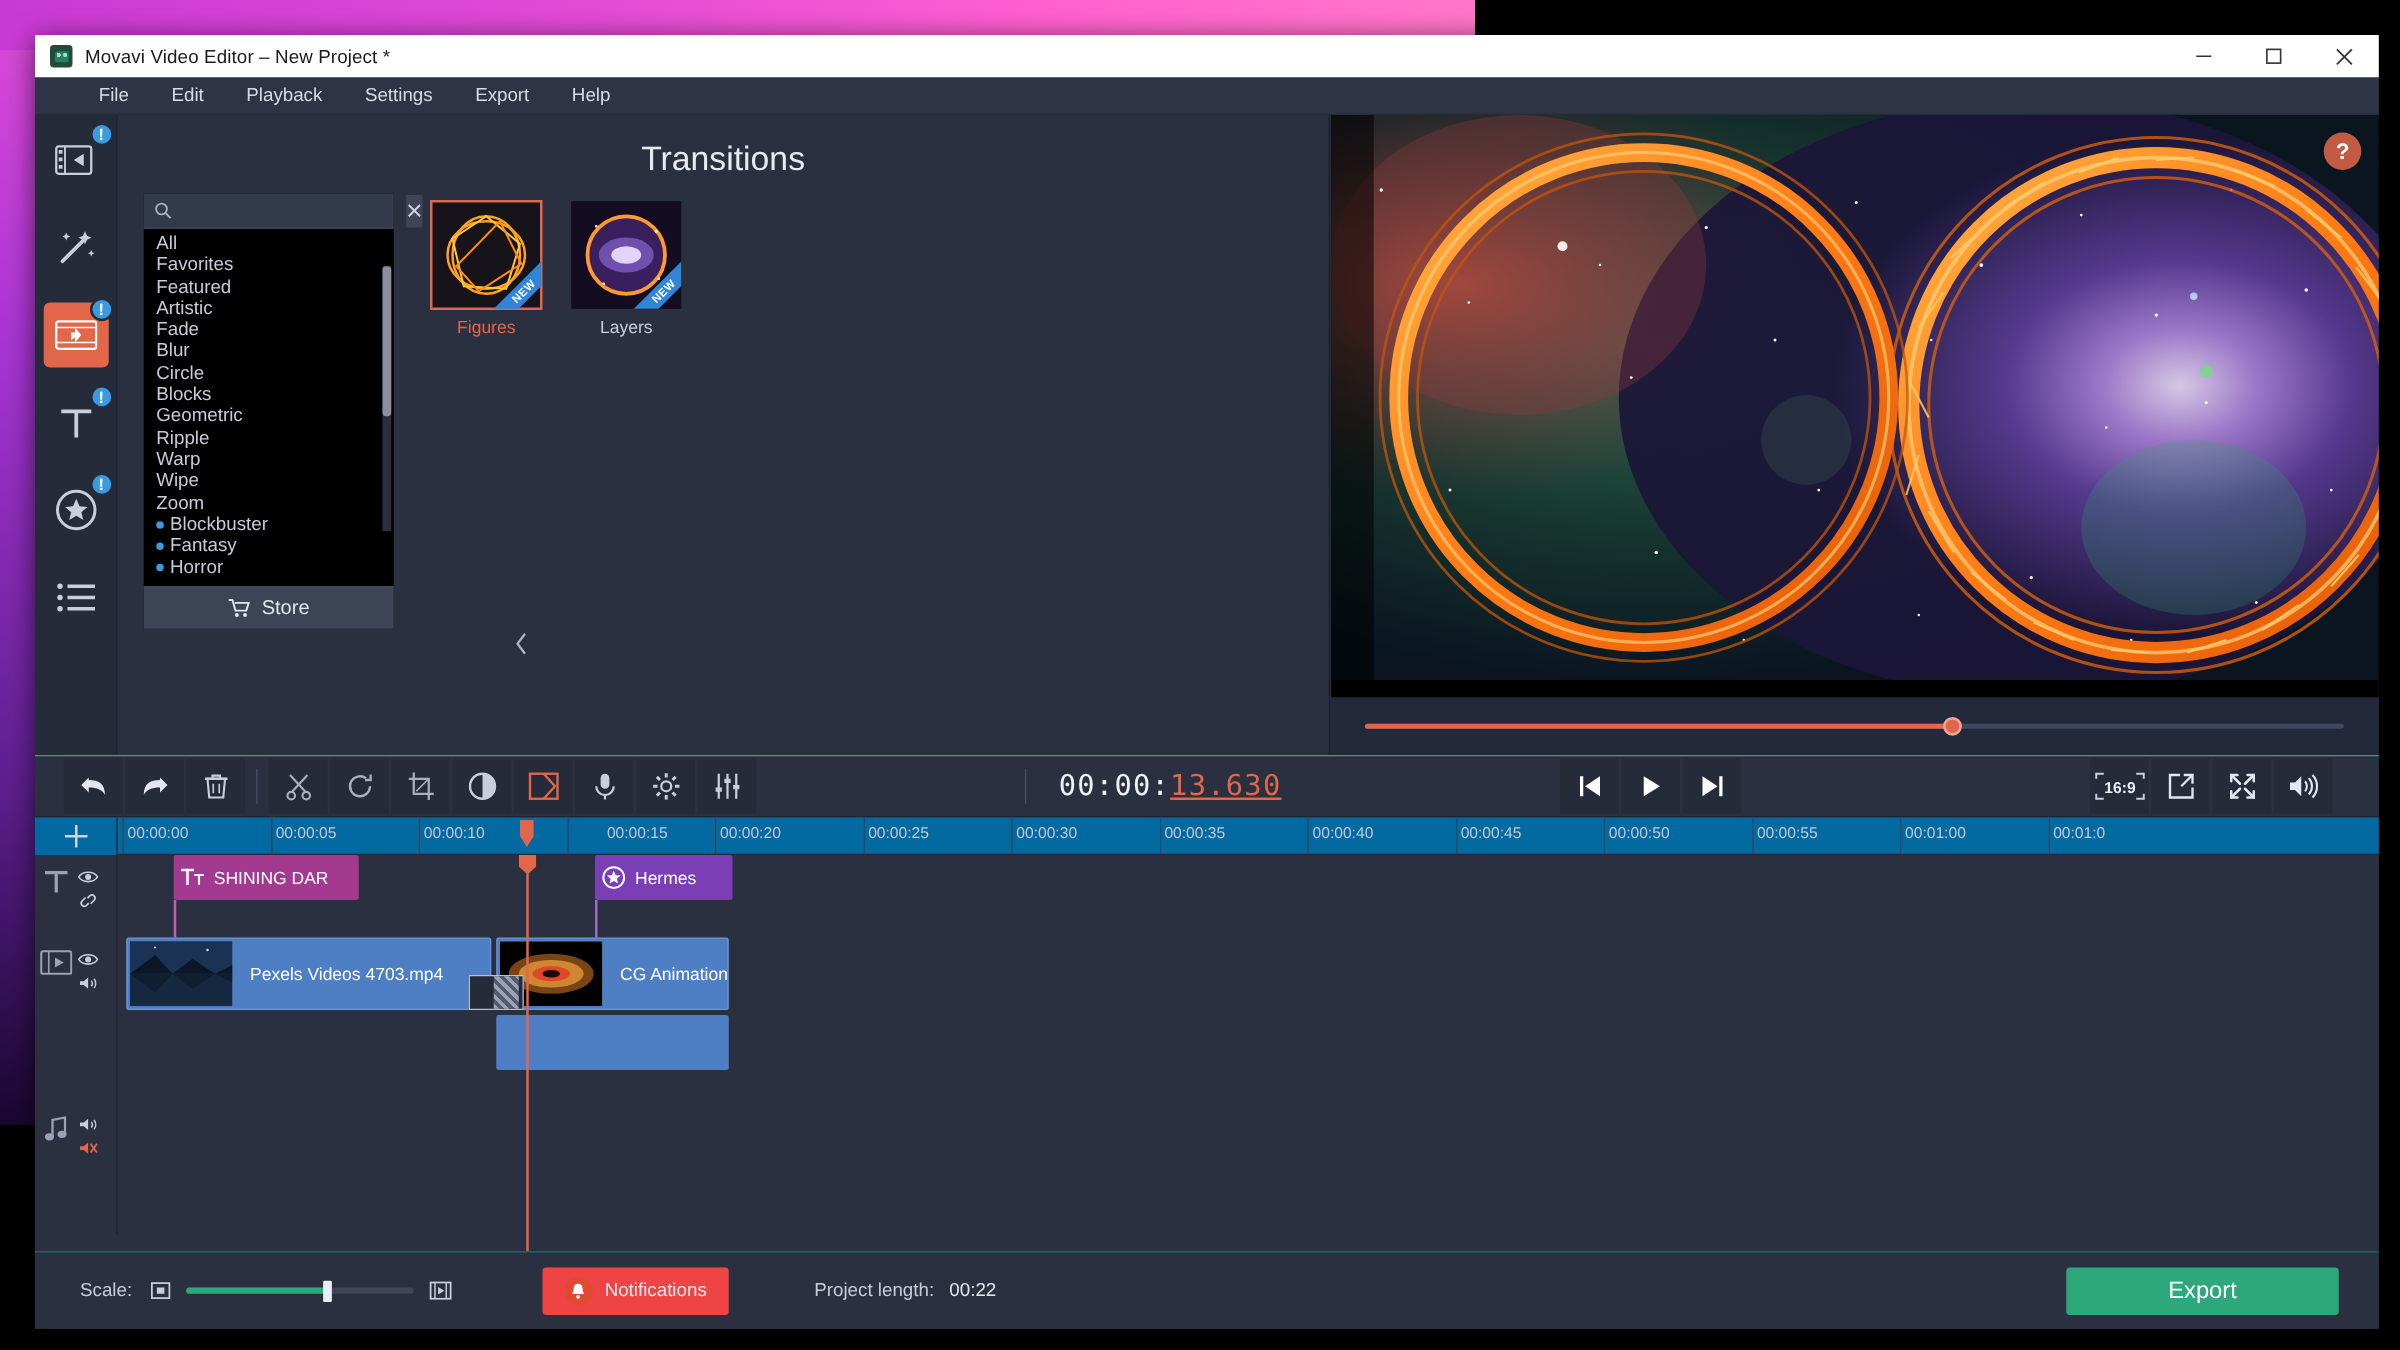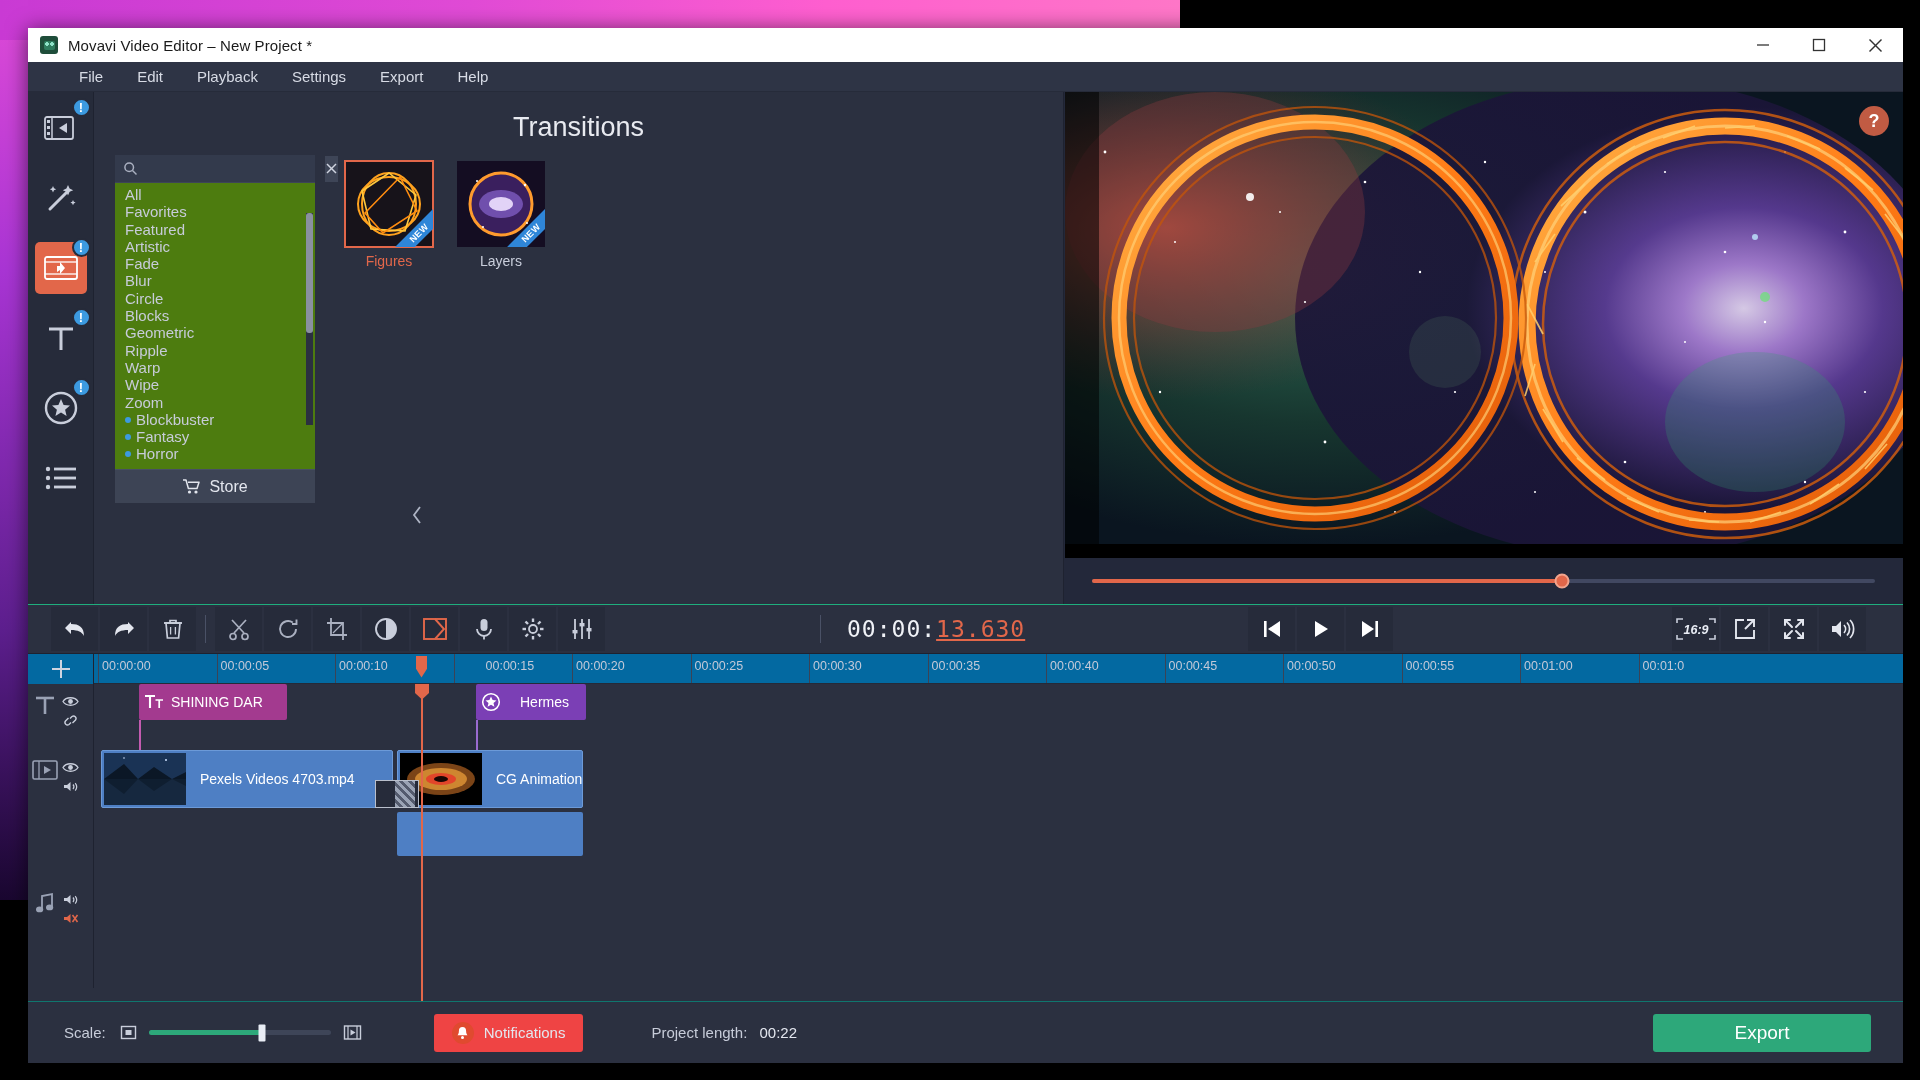--- a/index.html
+++ b/index.html
@@ -129,21 +129,21 @@
     text-align: center;
     padding-top: 20px; padding-bottom: 4px;
     font-weight: 400;
   }
   .browser-inner { flex: 1 1 auto; display: flex; min-height: 0; position: relative; }
 
   
   .catpanel {
     width: 200px; flex: 0 0 200px;
     margin-left: 21px; margin-top: 8px;
-    background: #4d7c0f;
+    background: #000000;
     display: flex; flex-direction: column;
     position: relative;
     height: 348px;
   }
   .searchrow {
     height: 28px; display: flex; align-items: center;
     background: #333a4c;
     border-bottom: 1px solid #3d4558;
   }
   .search-ico { margin-left: 8px; }
@@ -256,21 +256,20 @@
     height: 50px; flex: 0 0 50px;
     background: #2b3040;
     display: flex; align-items: center;
     border-top: 1px solid #1fae7d;
     border-bottom: 1px solid #1e2230;
   }
   .tool {
     width: 47px; height: 44px;
     display: flex; align-items: center; justify-content: center;
     margin: 0 1px;
-    font-style: italic;
   }
   .tool.boxed { background: #262b3a; }
   .vsep { width: 1px; height: 28px; background: #4a5166; margin: 0 8px; }
 
   .timecode {
     margin-left: 18px;
     font-family: "DejaVu Sans Mono", monospace;
     font-size: 23px; letter-spacing: 1px;
     color: #f0f2f7;
   }
@@ -1005,21 +1004,21 @@
           </div>
           <div class="clip-stalk" style="left:45px;"></div>
 
           <div class="clip clip-sticker" style="left:382px; width:110px;">
             <span class="clip-icon">
               <svg class="ico" width="20" height="20" viewBox="0 0 20 20">
                 <circle cx="10" cy="10" r="8.3" fill="none" stroke="#fff" stroke-width="1.6"></circle>
                 <path d="M10 4.5 l1.6 3.6 3.9 .3 -3 2.6 .9 3.8 -3.4 -2.1 -3.4 2.1 .9 -3.8 -3 -2.6 3.9 -.3z" fill="#fff"></path>
               </svg>
             </span>
-            <span class="clip-label" style="margin-left:14px">Hermes</span>
+            <span class="clip-label" style="margin-left:2px">Hermes</span>
           </div>
           <div class="clip-stalk" style="left:382px; background:#9a6bd0;"></div>
         </div>
       </div>
 
       <div class="track" style="height:132px">
         <div class="track-head">
           <div class="th-icon">
             <svg class="ico" width="26" height="20" viewBox="0 0 26 20">
               <rect x="1" y="1" width="24" height="18" rx="1.5" fill="none" stroke="#9aa2b5" stroke-width="1.6"></rect>

